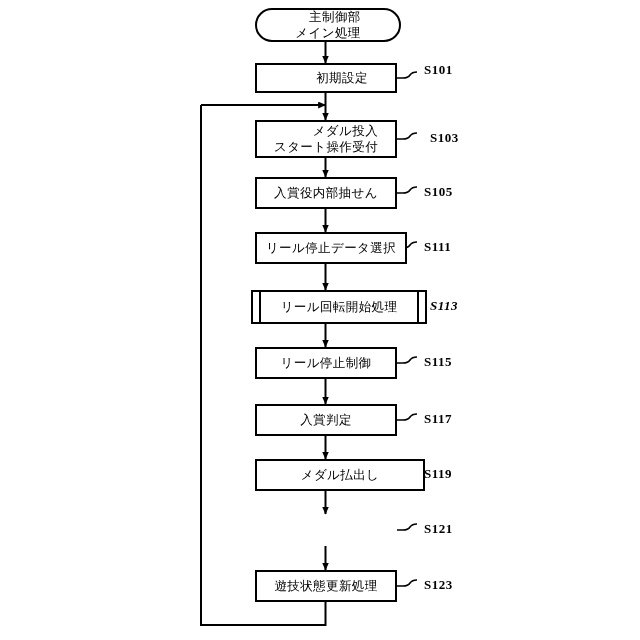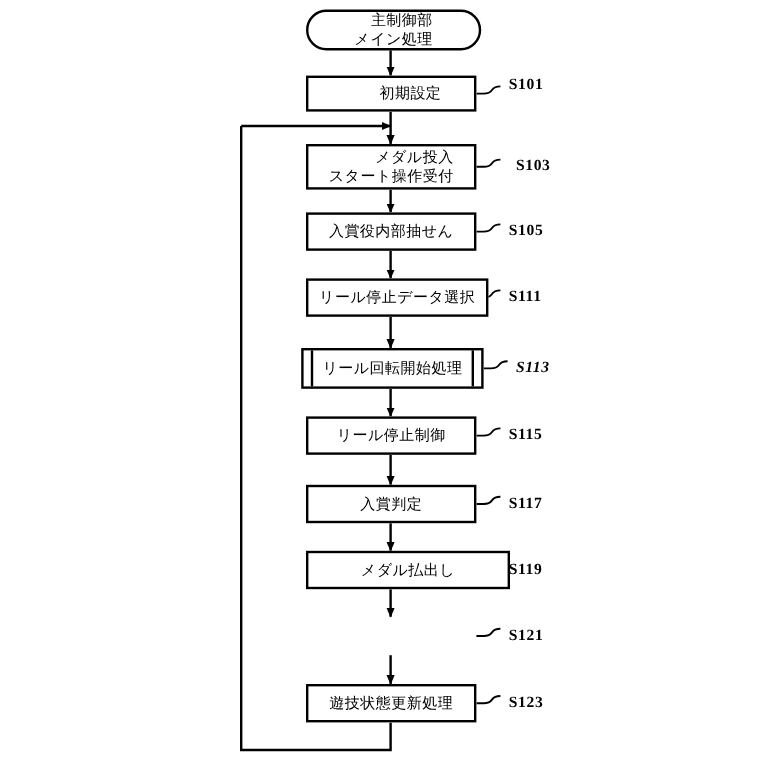--- a/index.html
+++ b/index.html
@@ -97,21 +97,21 @@
   <div class="node process" style="left:255px;top:177px;width:142px;height:32px;">
     <div class="label-text">入賞役内部抽せん</div>
   </div>
   <div class="step" style="left:424px;top:184px;">S105</div>
 
   <div class="node process" style="left:255px;top:232px;width:152px;height:32px;">
     <div class="label-text">リール停止データ選択</div>
   </div>
   <div class="step" style="left:424px;top:239px;">S111</div>
 
-  <div class="node predefined" style="left:251px;top:290px;width:152px;height:34px;">
+  <div class="node predefined" style="left:251px;top:290px;width:176px;height:34px;">
     <span class="inner-l"></span>
     <span class="inner-r"></span>
     <div class="label-text">リール回転開始処理</div>
   </div>
   <div class="step" style="left:430px;top:298px;font-style:italic;">S113</div>
 
   <div class="node process" style="left:255px;top:347px;width:142px;height:32px;">
     <div class="label-text">リール停止制御</div>
   </div>
   <div class="step" style="left:424px;top:354px;">S115</div>

